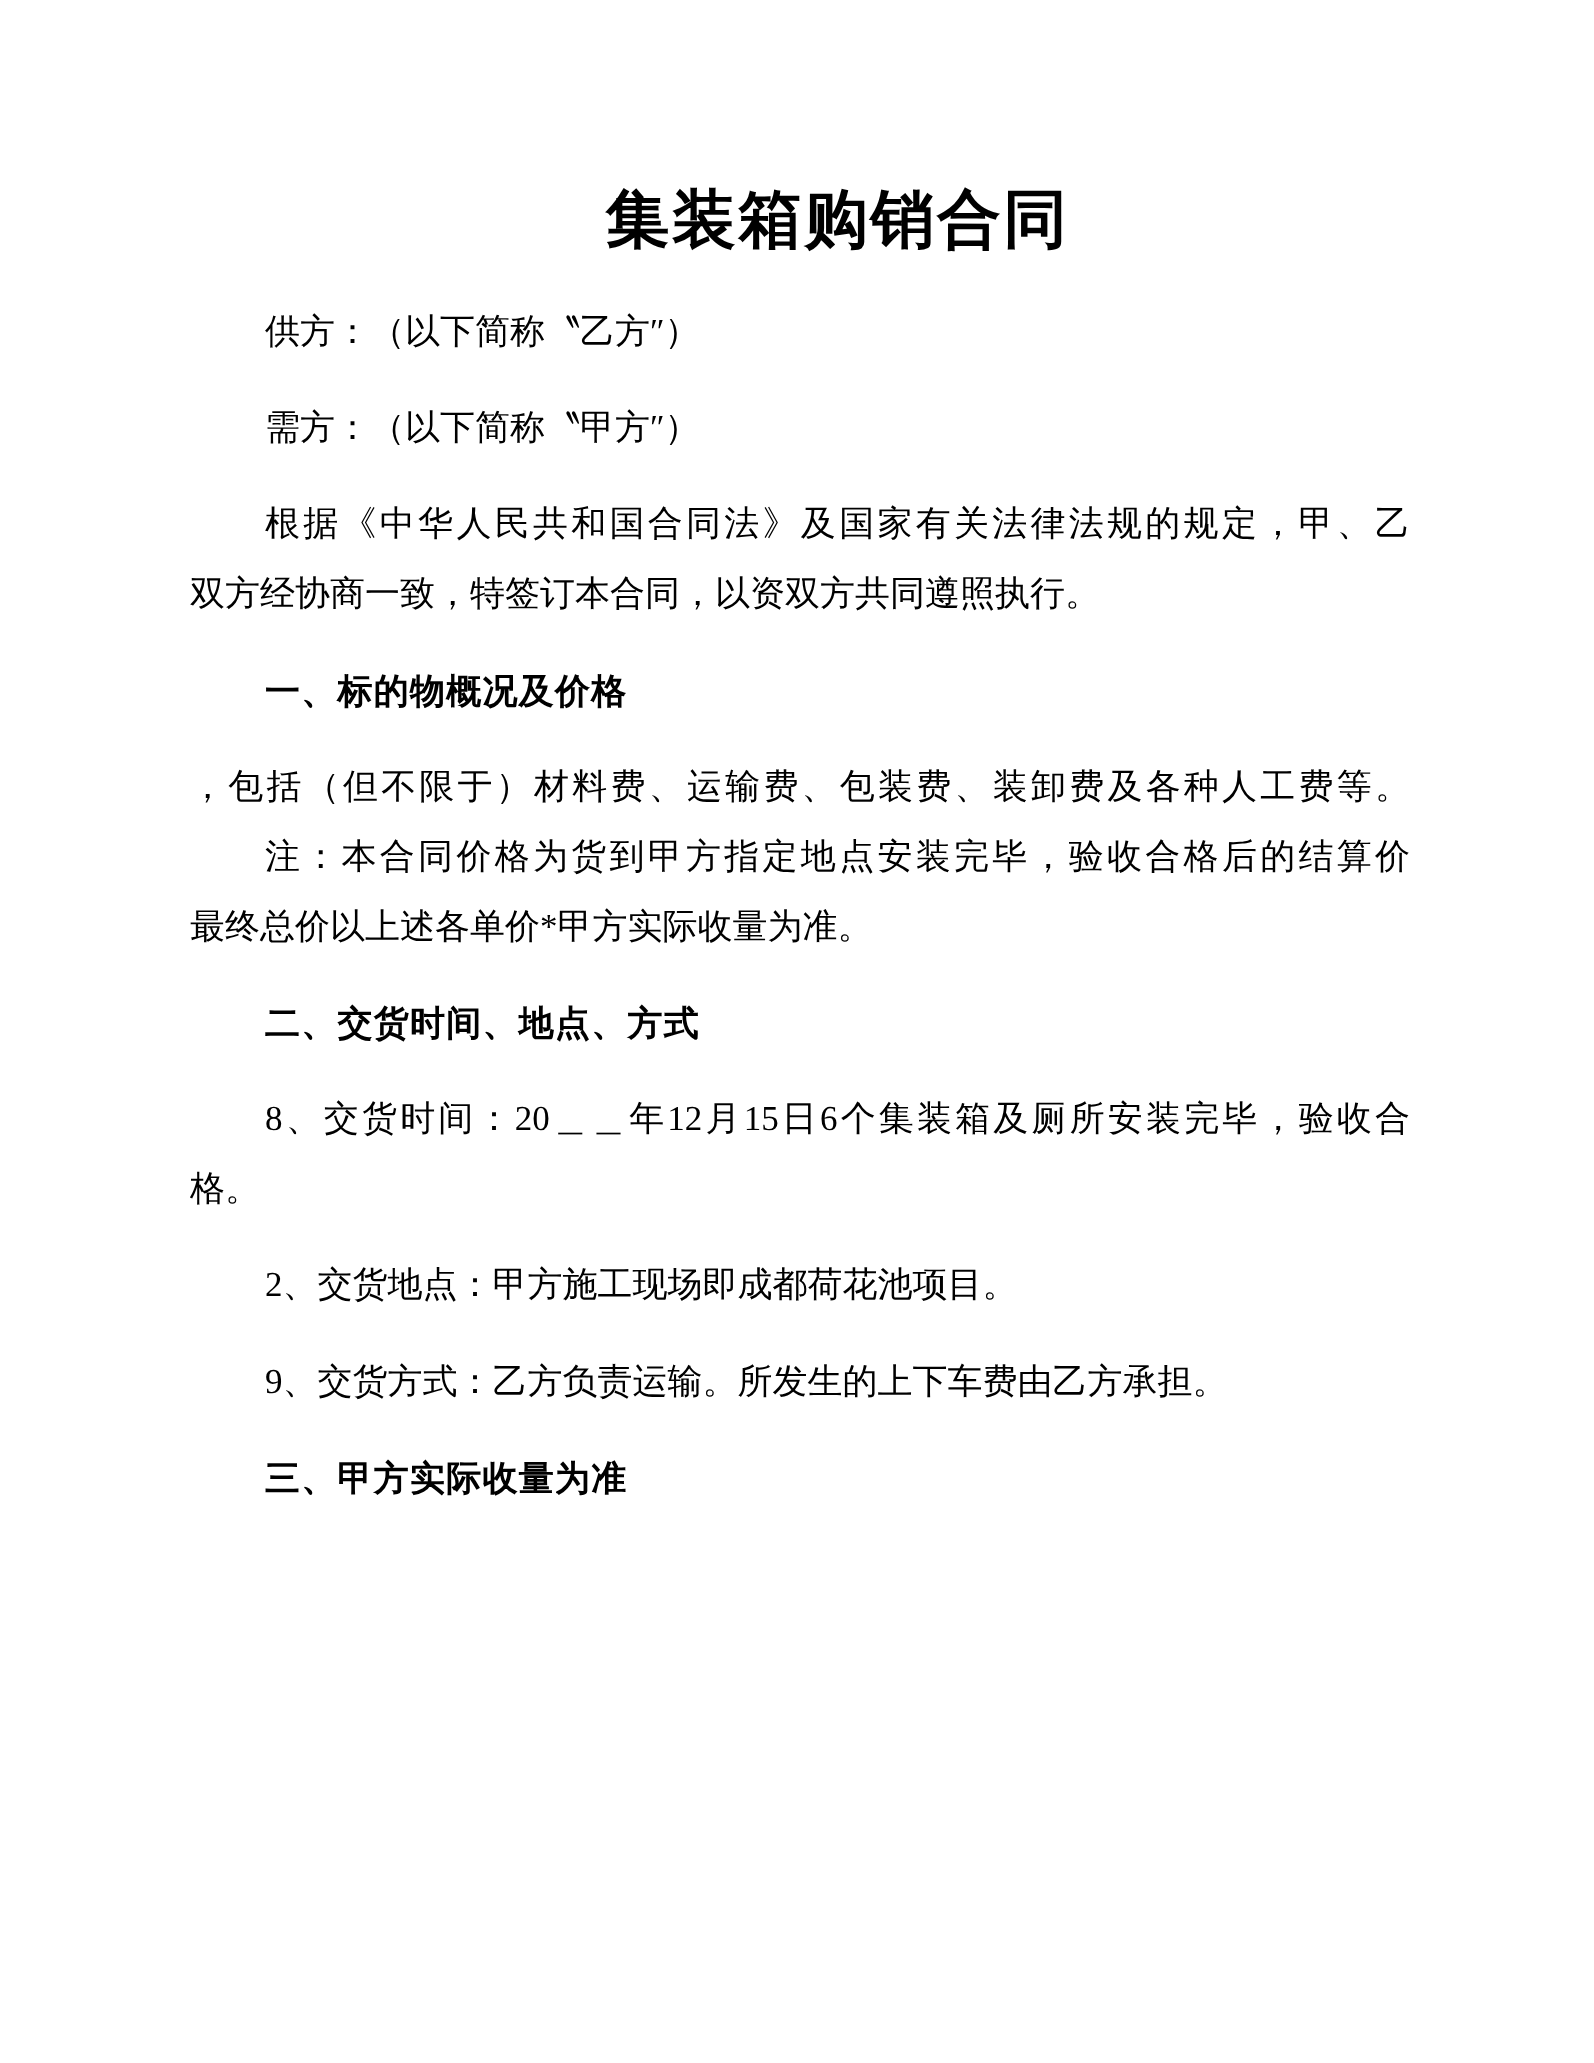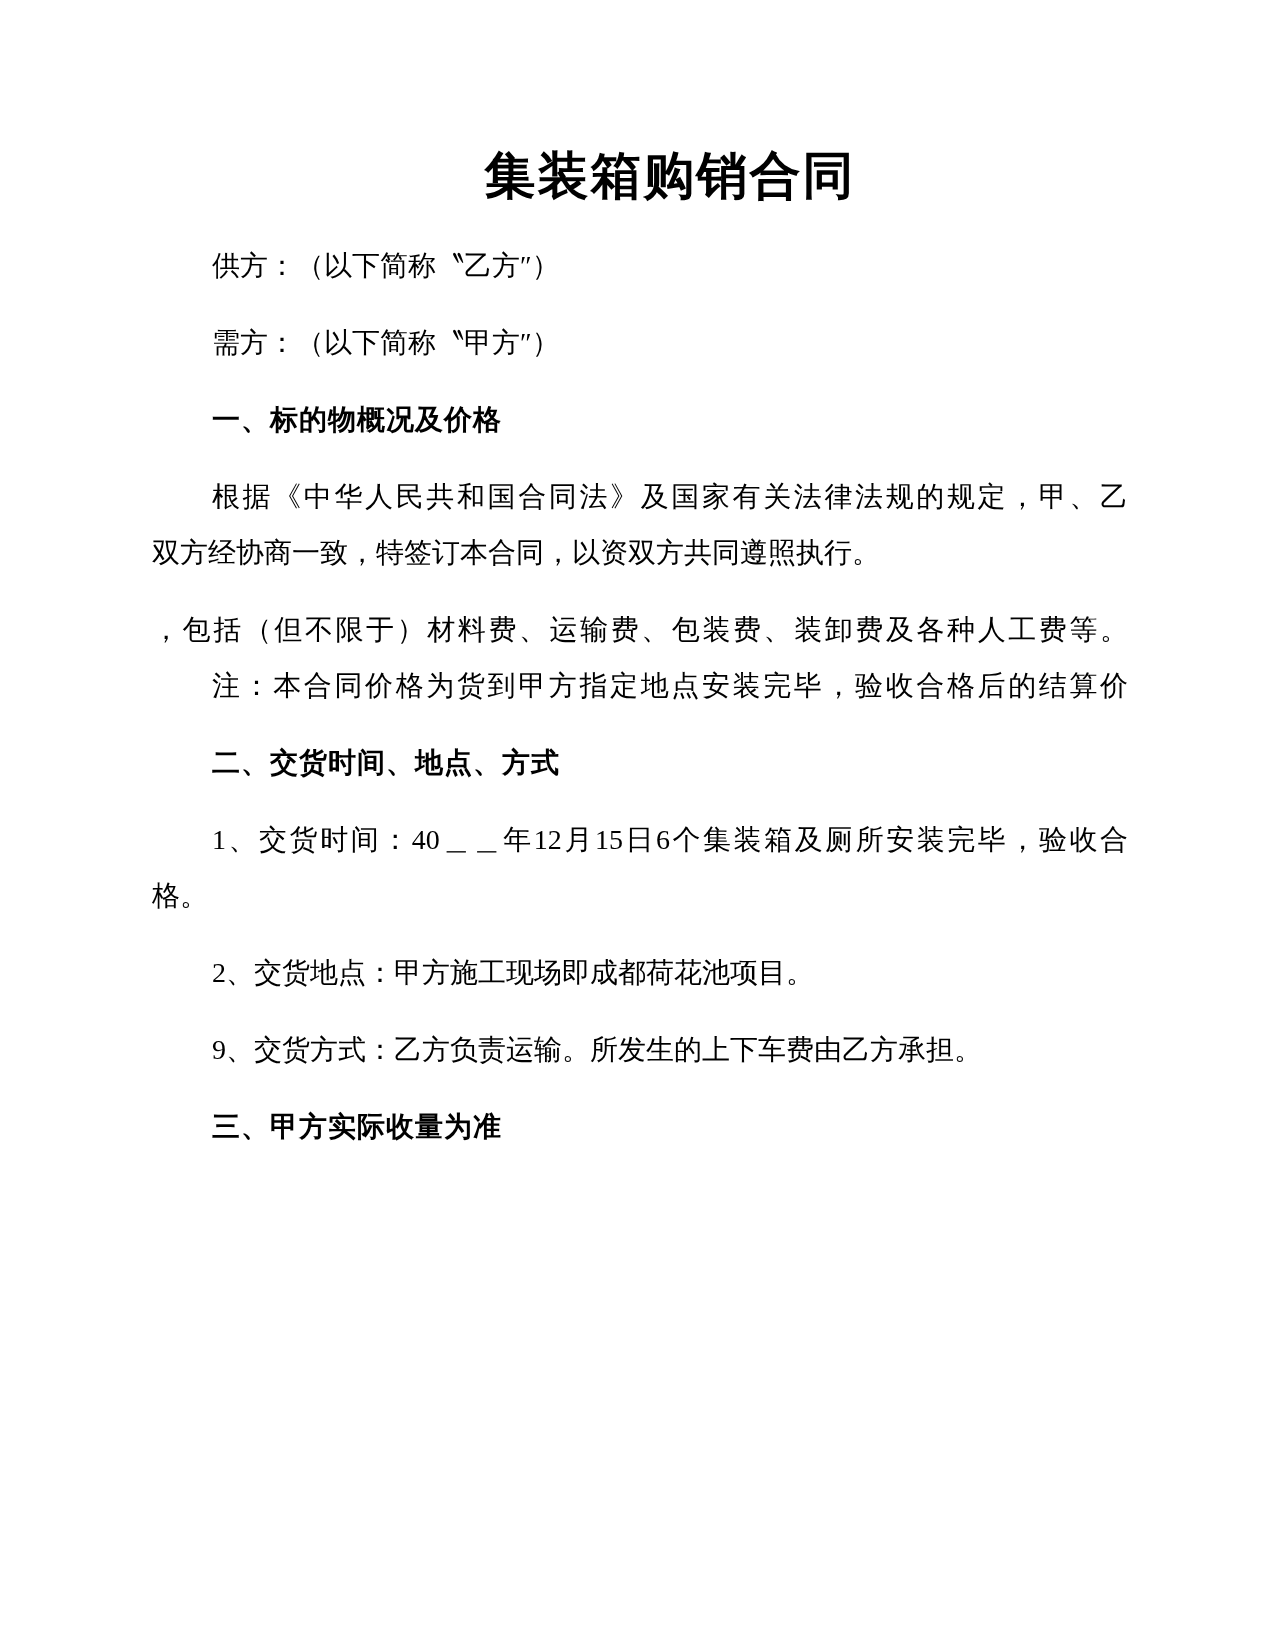--- a/index.html
+++ b/index.html
@@ -60,36 +60,37 @@
 
 <div class="page">
   <h1 class="doc-title">集装箱购销合同</h1>
   <div class="content">
       <div class="para body">
         <div class="line first">供方：（以下简称〝乙方″）</div>
       </div>
       <div class="para body">
         <div class="line first">需方：（以下简称〝甲方″）</div>
       </div>
+      <div class="para body">
+        <div class="line first fill">根据《中华人民共和国合同法》及国家有关法律法规的规定，甲、乙</div>
+        <div class="line">双方经协商一致，特签订本合同，以资双方共同遵照执行。</div>
+      </div>
       <div class="para heading">
         <div class="line first">一、标的物概况及价格</div>
       </div>
       <div class="para body">
-        <div class="line first fill">根据《中华人民共和国合同法》及国家有关法律法规的规定，甲、乙</div>
-        <div class="line">双方经协商一致，特签订本合同，以资双方共同遵照执行。</div>
-      </div>
-      <div class="para body">
         <div class="line fill">，包括（但不限于）材料费、运输费、包装费、装卸费及各种人工费等。</div>
         <div class="line first fill">注：本合同价格为货到甲方指定地点安装完毕，验收合格后的结算价</div>
+        <div class="line">最终总价以上述各单价*甲方实际收量为准。</div>
       </div>
       <div class="para heading">
         <div class="line first">二、交货时间、地点、方式</div>
       </div>
       <div class="para body">
-        <div class="line first fill">1、交货时间：40＿＿年12月15日6个集装箱及厕所安装完毕，验收合</div>
+        <div class="line first fill">8、交货时间：20＿＿年12月15日6个集装箱及厕所安装完毕，验收合</div>
         <div class="line">格。</div>
       </div>
       <div class="para body">
         <div class="line first">2、交货地点：甲方施工现场即成都荷花池项目。</div>
       </div>
       <div class="para body">
         <div class="line first">9、交货方式：乙方负责运输。所发生的上下车费由乙方承担。</div>
       </div>
       <div class="para heading">
         <div class="line first">三、甲方实际收量为准</div>

